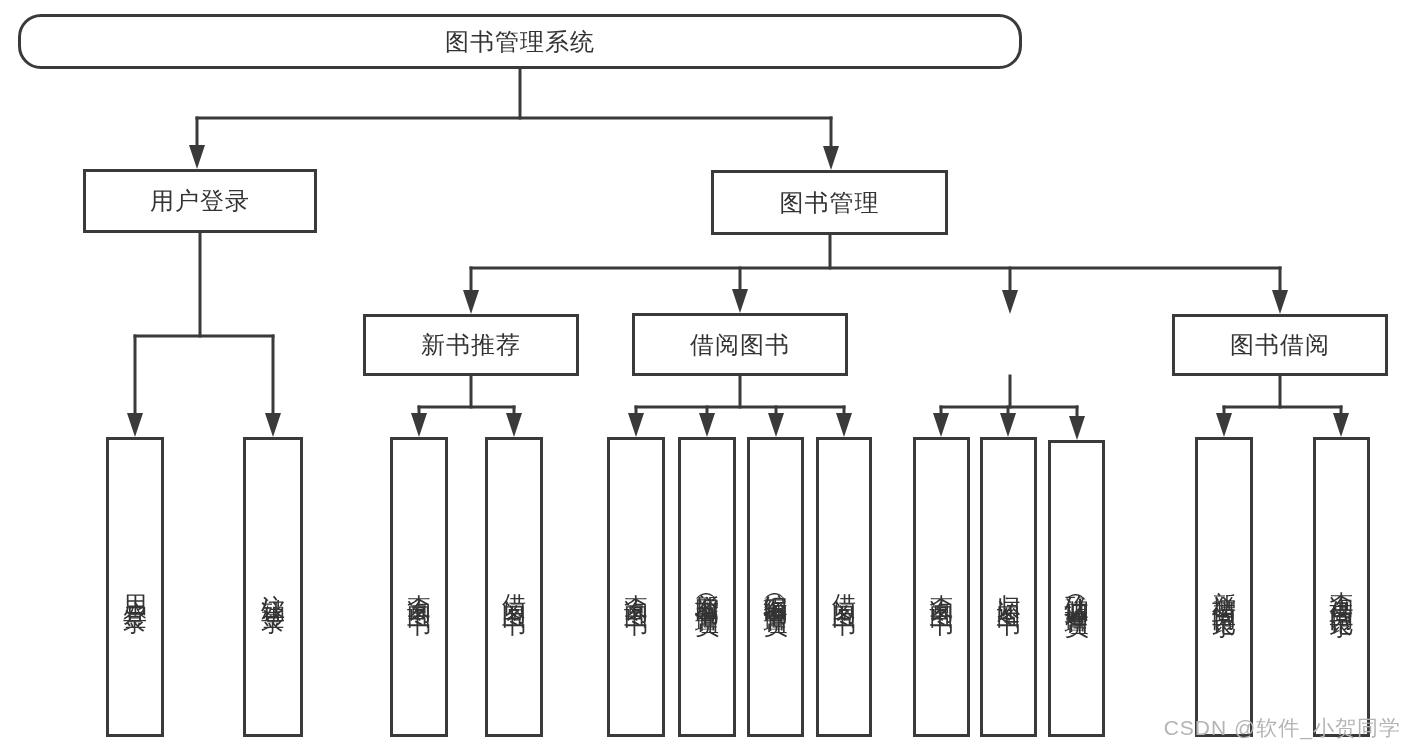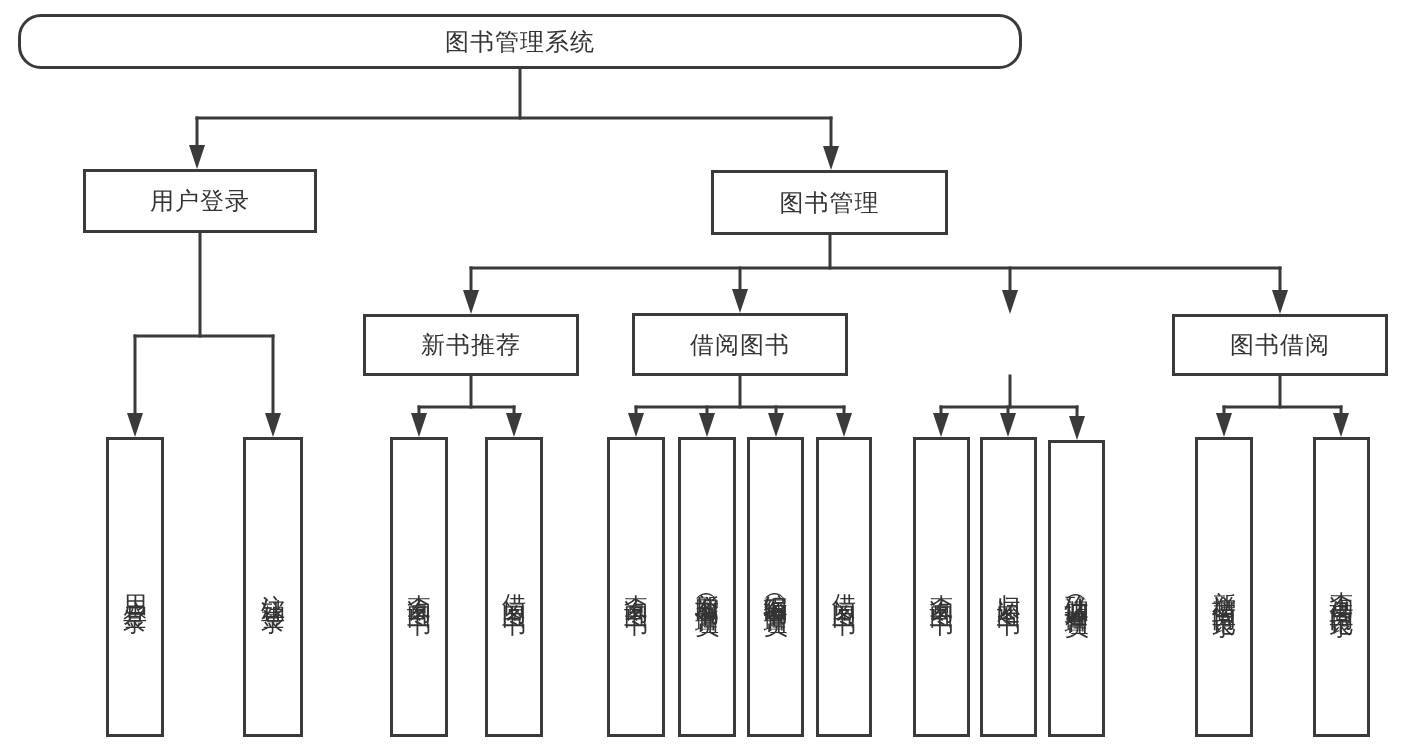--- a/index.html
+++ b/index.html
@@ -130,14 +130,15 @@
   <div class="box v" style="left:747px; top:437px; width:57px; height:300px; letter-spacing:3px;">编辑图书（管理员）</div>
   <div class="box v" style="left:816px; top:437px; width:56px; height:300px;">借阅图书</div>
 
   <div class="box v" style="left:913px; top:437px; width:57px; height:300px;">查询图书</div>
   <div class="box v" style="left:980px; top:437px; width:57px; height:300px;">归还图书</div>
   <div class="box v" style="left:1048px; top:440px; width:57px; height:297px; letter-spacing:3px;">确认归还（管理员）</div>
 
   <div class="box v" style="left:1195px; top:437px; width:58px; height:300px; letter-spacing:5px;">新增借阅记录</div>
   <div class="box v" style="left:1313px; top:437px; width:57px; height:300px; letter-spacing:5px;">查询借阅记录</div>
 
+  <div class="watermark">CSDN @软件_小贺同学</div>
 
 </div>
 
 </body></html>

